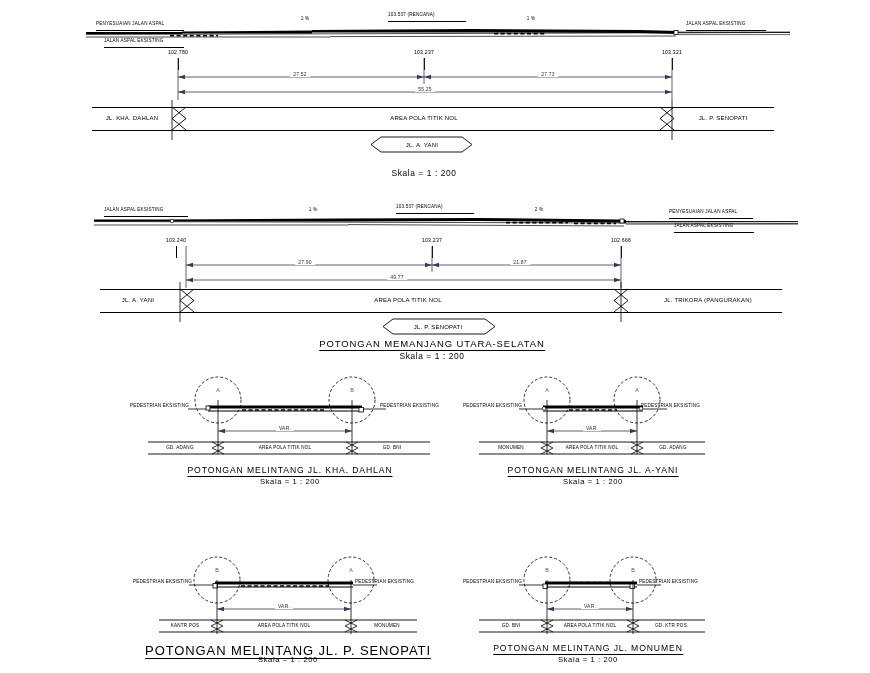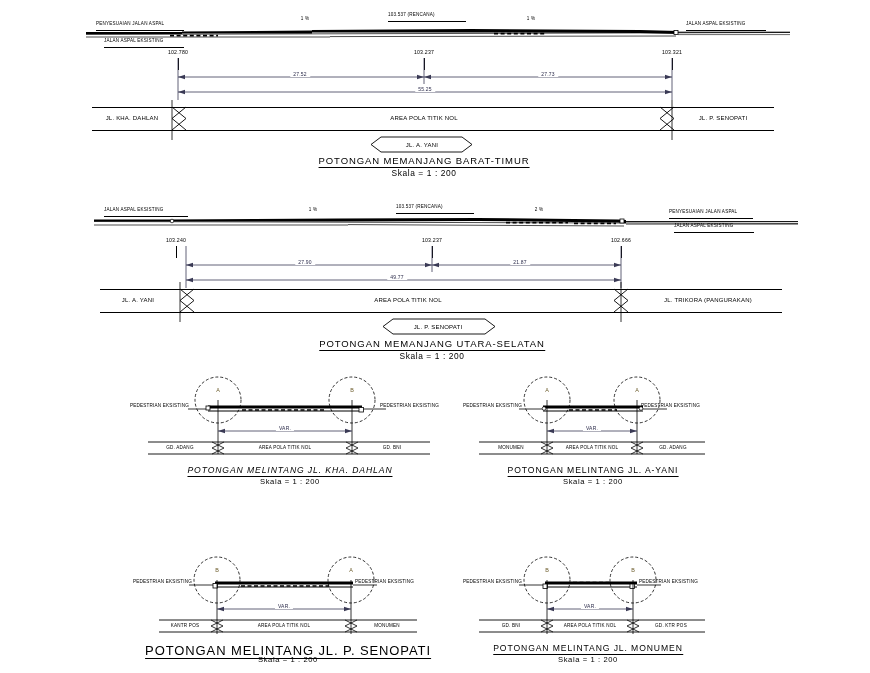--- a/index.html
+++ b/index.html
@@ -153,21 +153,20 @@
       <div class="t small ctr" style="left:723px; top:115px;">JL. P. SENOPATI</div>
     </div>
 
     <div class="abs" style="left:0;top:0;">
       <svg class="ov" width="870" height="180">
         <polygon points="381,137 462,137 472,144.5 462,152 381,152 371,144.5" fill="#fff" stroke="#000" stroke-width="0.9"></polygon>
       </svg>
       <div class="t small ctr" style="left:422px; top:142px;">JL. A. YANI</div>
     </div>
 
-    <div class="t ttl ctr" style="left:424px; top:156px;">POTONGAN  MEMANJANG  BARAT-TIMUR</div>
     <div class="t subttl ctr" style="left:424px; top:169px;">Skala = 1 : 200</div>
   </div>
 
   <div class="abs" style="left:8px;top:196px;width:870px;height:175px;padding-left:12px;">
 
     <div class="t tiny" style="left:96px; top:12px;">JALAN ASPAL EKSISTING</div>
     <div class="hl-thin" style="left:96px; top:20px; width:84px;"></div>
 
     <div class="t tiny" style="left:388px; top:9px;">103.537 (RENCANA)</div>
     <div class="hl-thin" style="left:388px; top:17px; width:78px;"></div>
@@ -284,21 +283,21 @@
 
     <div class="t tiny" style="left:0px; top:24px;">PEDESTRIAN EKSISTING</div>
     <div class="t tiny" style="left:250px; top:24px;">PEDESTRIAN EKSISTING</div>
 
     <div class="t dimtxt ctr" style="left:155px; top:46px; background:#fff; padding:0 3px;">VAR.</div>
 
     <div class="t tiny ctr" style="left:50px; top:66px;">GD. ADANG</div>
     <div class="t tiny ctr" style="left:155px; top:66px;">AREA POLA TITIK NOL</div>
     <div class="t tiny ctr" style="left:262px; top:66px;">GD. BNI</div>
 
-    <div class="t ttl ctr" style="left:160px; top:86px; font-size:8.6px;font-style:italic;">POTONGAN  MELINTANG  JL.  KHA.  DAHLAN</div>
+    <div class="t ttl ctr" style="left:160px; top:86px; font-size:8.6px;">POTONGAN  MELINTANG  JL.  KHA.  DAHLAN</div>
     <div class="t subttl ctr" style="left:160px; top:98px; font-size:7.6px;">Skala = 1 : 200</div>
   </div>
 
   <div class="abs" style="left:465px; top:380px; width:320px; height:110px;">
 
     <svg class="ov" width="320" height="110">
       <circle cx="82" cy="20" r="23" fill="none" stroke="#000" stroke-width="0.8" stroke-dasharray="3 2"></circle>
       <circle cx="172" cy="20" r="23" fill="none" stroke="#000" stroke-width="0.8" stroke-dasharray="3 2"></circle>
       <line x1="78" y1="27" x2="178" y2="27" stroke="#000" stroke-width="3"></line>
       <line x1="78" y1="31" x2="178" y2="31" stroke="#000" stroke-width="1"></line>

